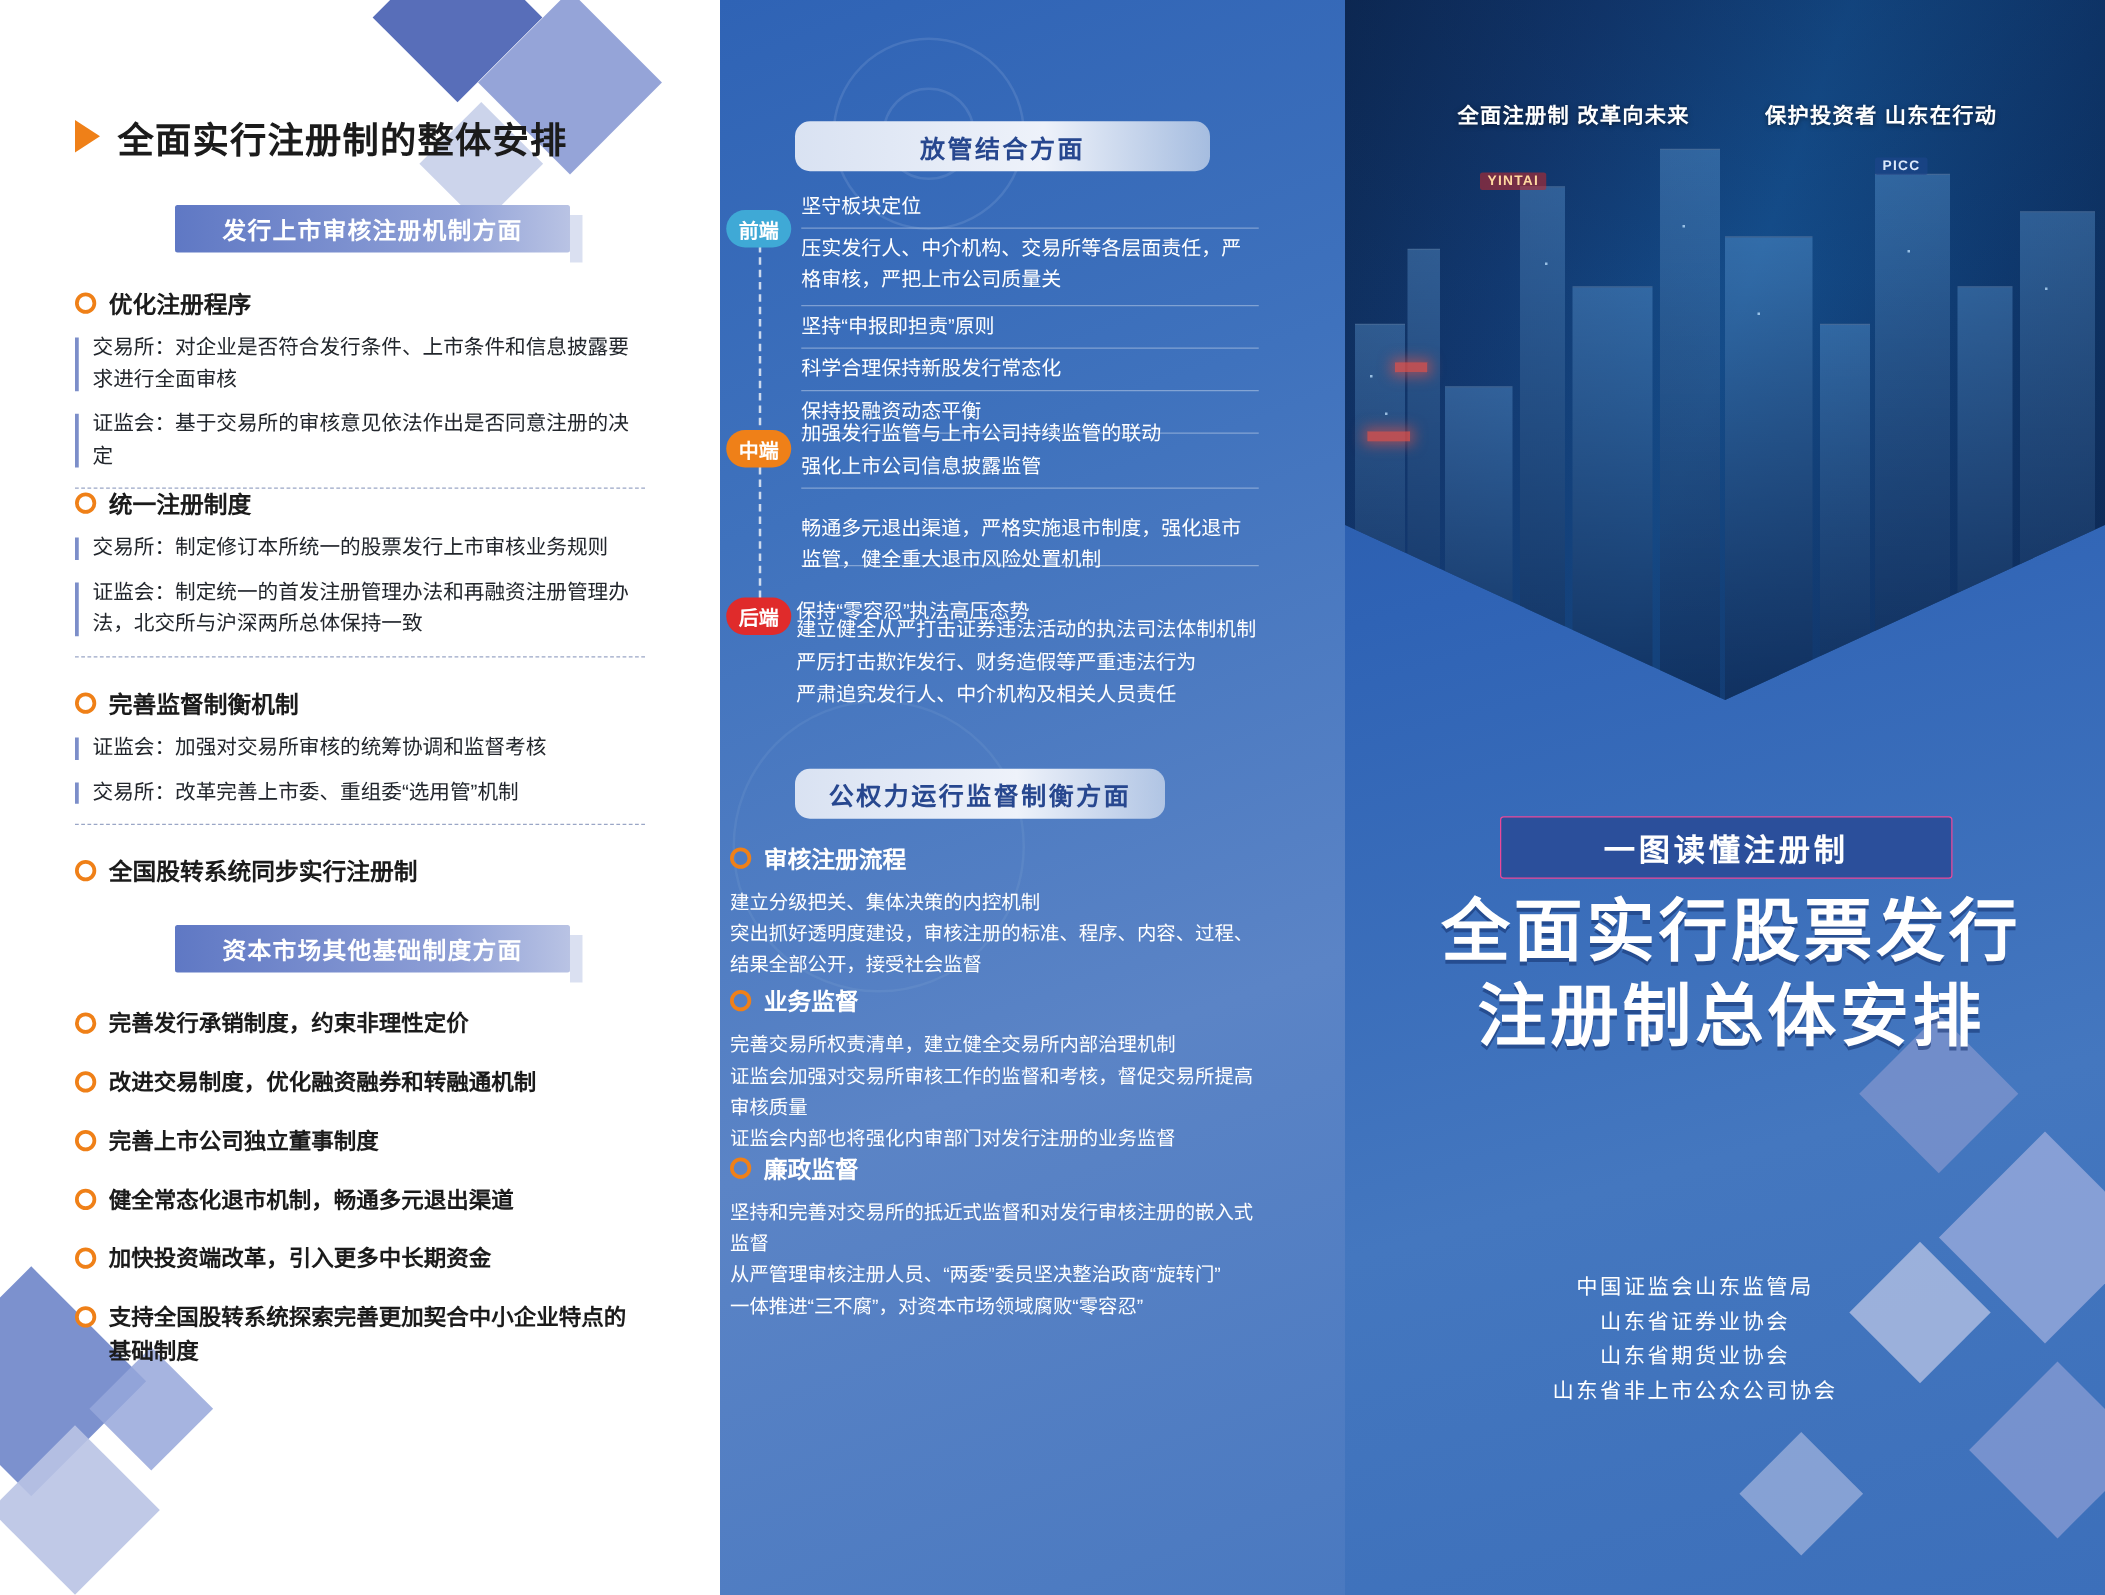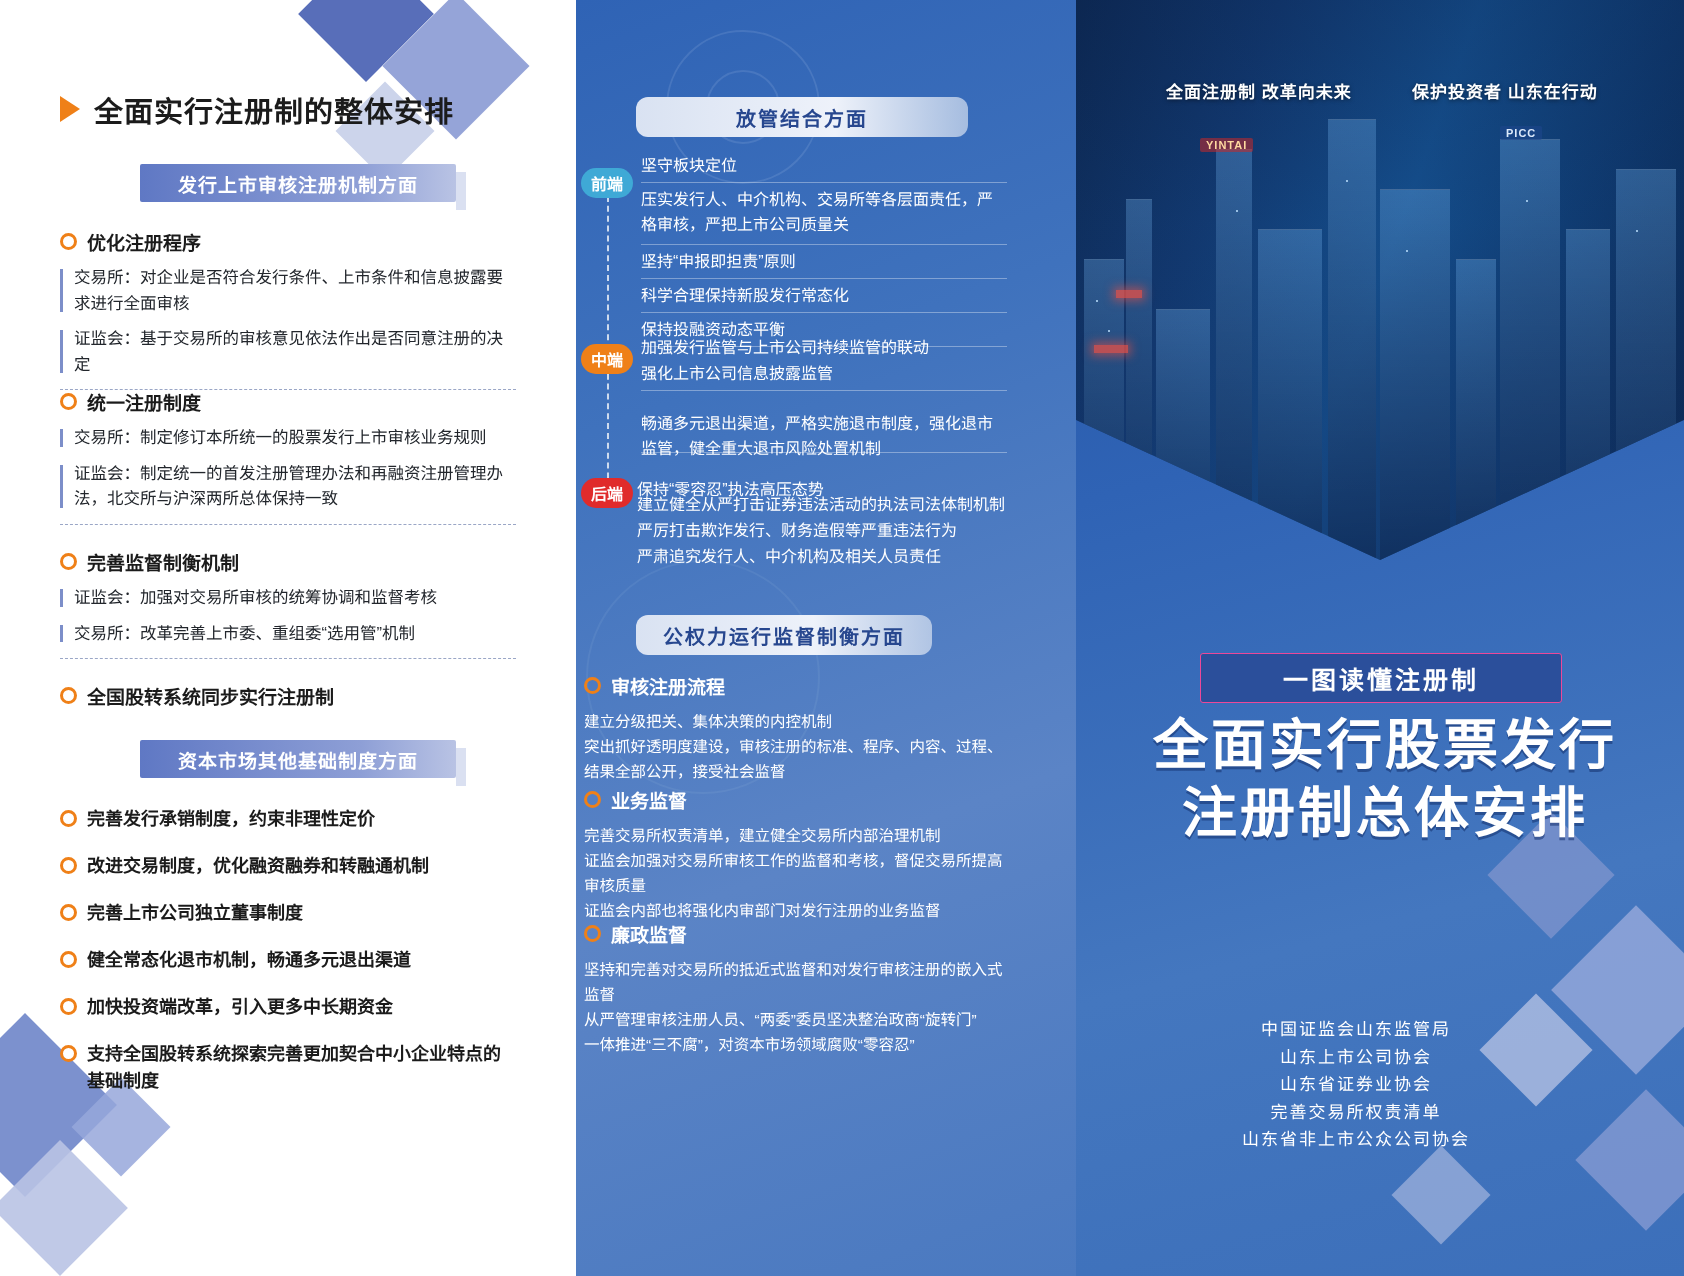--- a/index.html
+++ b/index.html
@@ -506,21 +506,21 @@
 
       <div class="win" style="left:20px;top:300px;"></div>
       <div class="win" style="left:32px;top:330px;"></div>
       <div class="win" style="left:160px;top:210px;"></div>
       <div class="win" style="left:270px;top:180px;"></div>
       <div class="win" style="left:330px;top:250px;"></div>
       <div class="win" style="left:450px;top:200px;"></div>
       <div class="win" style="left:560px;top:230px;"></div>
       <div class="glow-red" style="left:40px;top:290px;width:26px;height:8px;"></div>
       <div class="glow-red" style="left:18px;top:345px;width:34px;height:8px;"></div>
-      <div class="sign" style="left:124px;top:138px;text-align:right;">
+      <div class="sign" style="left:108px;top:138px;text-align:right;">
         <span>YINTAI</span>
       </div>
       <div class="sign" style="left:424px;top:126px;background:rgba(30,70,140,0.6);color:#dce9fb;">
         <span>PICC</span>
       </div>
     </div>
 
     <div class="deco-sq" style="left:430px;top:830px;width:90px;height:90px;background:#7d93cd;opacity:.8;"></div>
     <div class="deco-sq" style="left:500px;top:930px;width:120px;height:120px;background:#9eaedd;opacity:.75;"></div>
     <div class="deco-sq" style="left:420px;top:1010px;width:80px;height:80px;background:#c2cbe8;opacity:.7;"></div>
@@ -533,19 +533,18 @@
 
   <div class="pill-title">
     <span>一图读懂注册制</span>
   </div>
 
   <div class="big-title" style="top:700px;">全面实行股票发行</div>
   <div class="big-title" style="top:768px;">注册制总体安排</div>
 
   <div class="org-list">
     <div>中国证监会山东监管局</div>
-    <div>山东上市公司协会</div>
     <div>山东省证券业协会</div>
-    <div>完善交易所权责清单</div>
+    <div>山东省期货业协会</div>
     <div>山东省非上市公众公司协会</div>
   </div>
 
 </div>
 
 </body></html>

